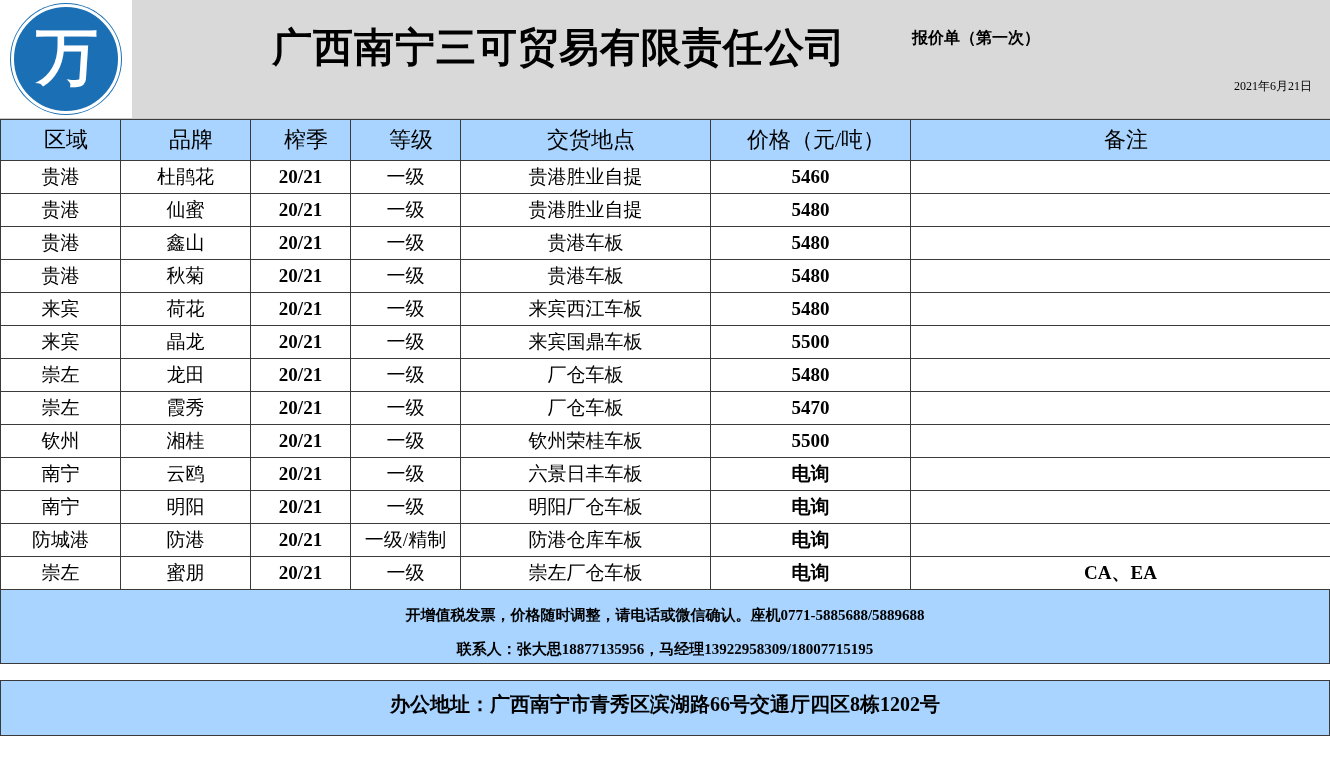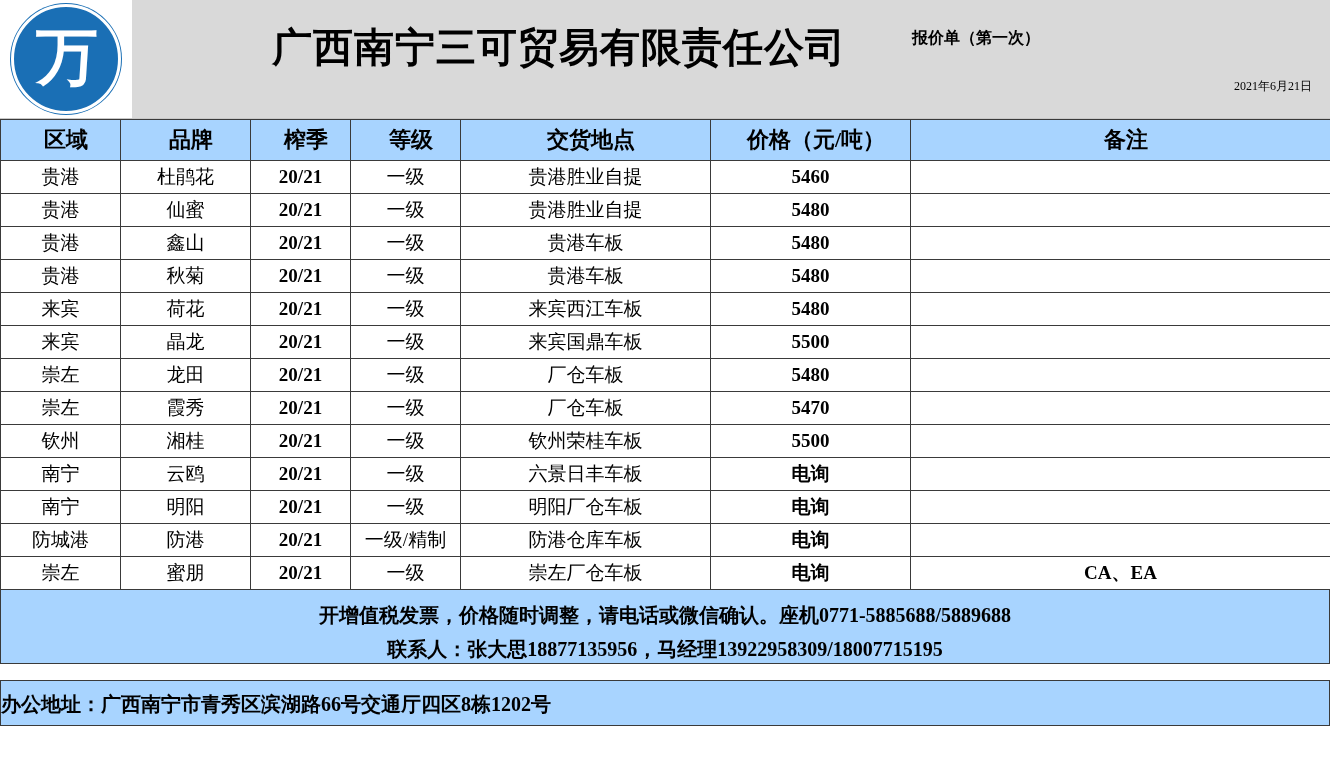--- a/index.html
+++ b/index.html
@@ -98,21 +98,21 @@
     border: 1px solid #3a3a3a;
     height: 32px;
     font-size: 19px;
     text-align: center;
     padding: 0 2px;
     color: #000000;
     background: #ffffff;
   }
   table.price-table thead th {
     background: #a8d4ff;
-    font-weight: bold;
+    font-weight: normal;
     font-size: 22px;
     height: 40px;
     padding-left: 13px;
   }
   col.c-area    { width: 120px; }
   col.c-brand   { width: 130px; }
   col.c-season  { width: 100px; }
   col.c-grade   { width: 110px; }
   col.c-place   { width: 250px; }
   col.c-price   { width: 200px; }
@@ -120,42 +120,42 @@
   .mono {
     font-family: "Liberation Serif", serif;
     font-weight: bold;
   }
   
   .footer-note {
     background: #a8d4ff;
     border: 1px solid #3a3a3a;
     border-top: none;
     text-align: center;
-    font-size: 20px;
+    font-size: 15px;
     font-weight: bold;
     color: #000000;
     padding: 8px 0 2px 0;
     box-sizing: border-box;
     height: 74px;
   }
   .footer-note .line {
     line-height: 34px;
   }
   .footer-gap {
     height: 16px;
     background: #ffffff;
   }
   .footer-address {
     background: #a8d4ff;
     border: 1px solid #3a3a3a;
-    text-align: left;
+    text-align: center;
     font-size: 20px;
     font-weight: bold;
     color: #000000;
-    height: 46px;
+    height: 56px;
     line-height: 46px;
     box-sizing: border-box;
   }
 </style>
 </head>
 <body>
 
 <div class="page">
 
   <div class="header">

